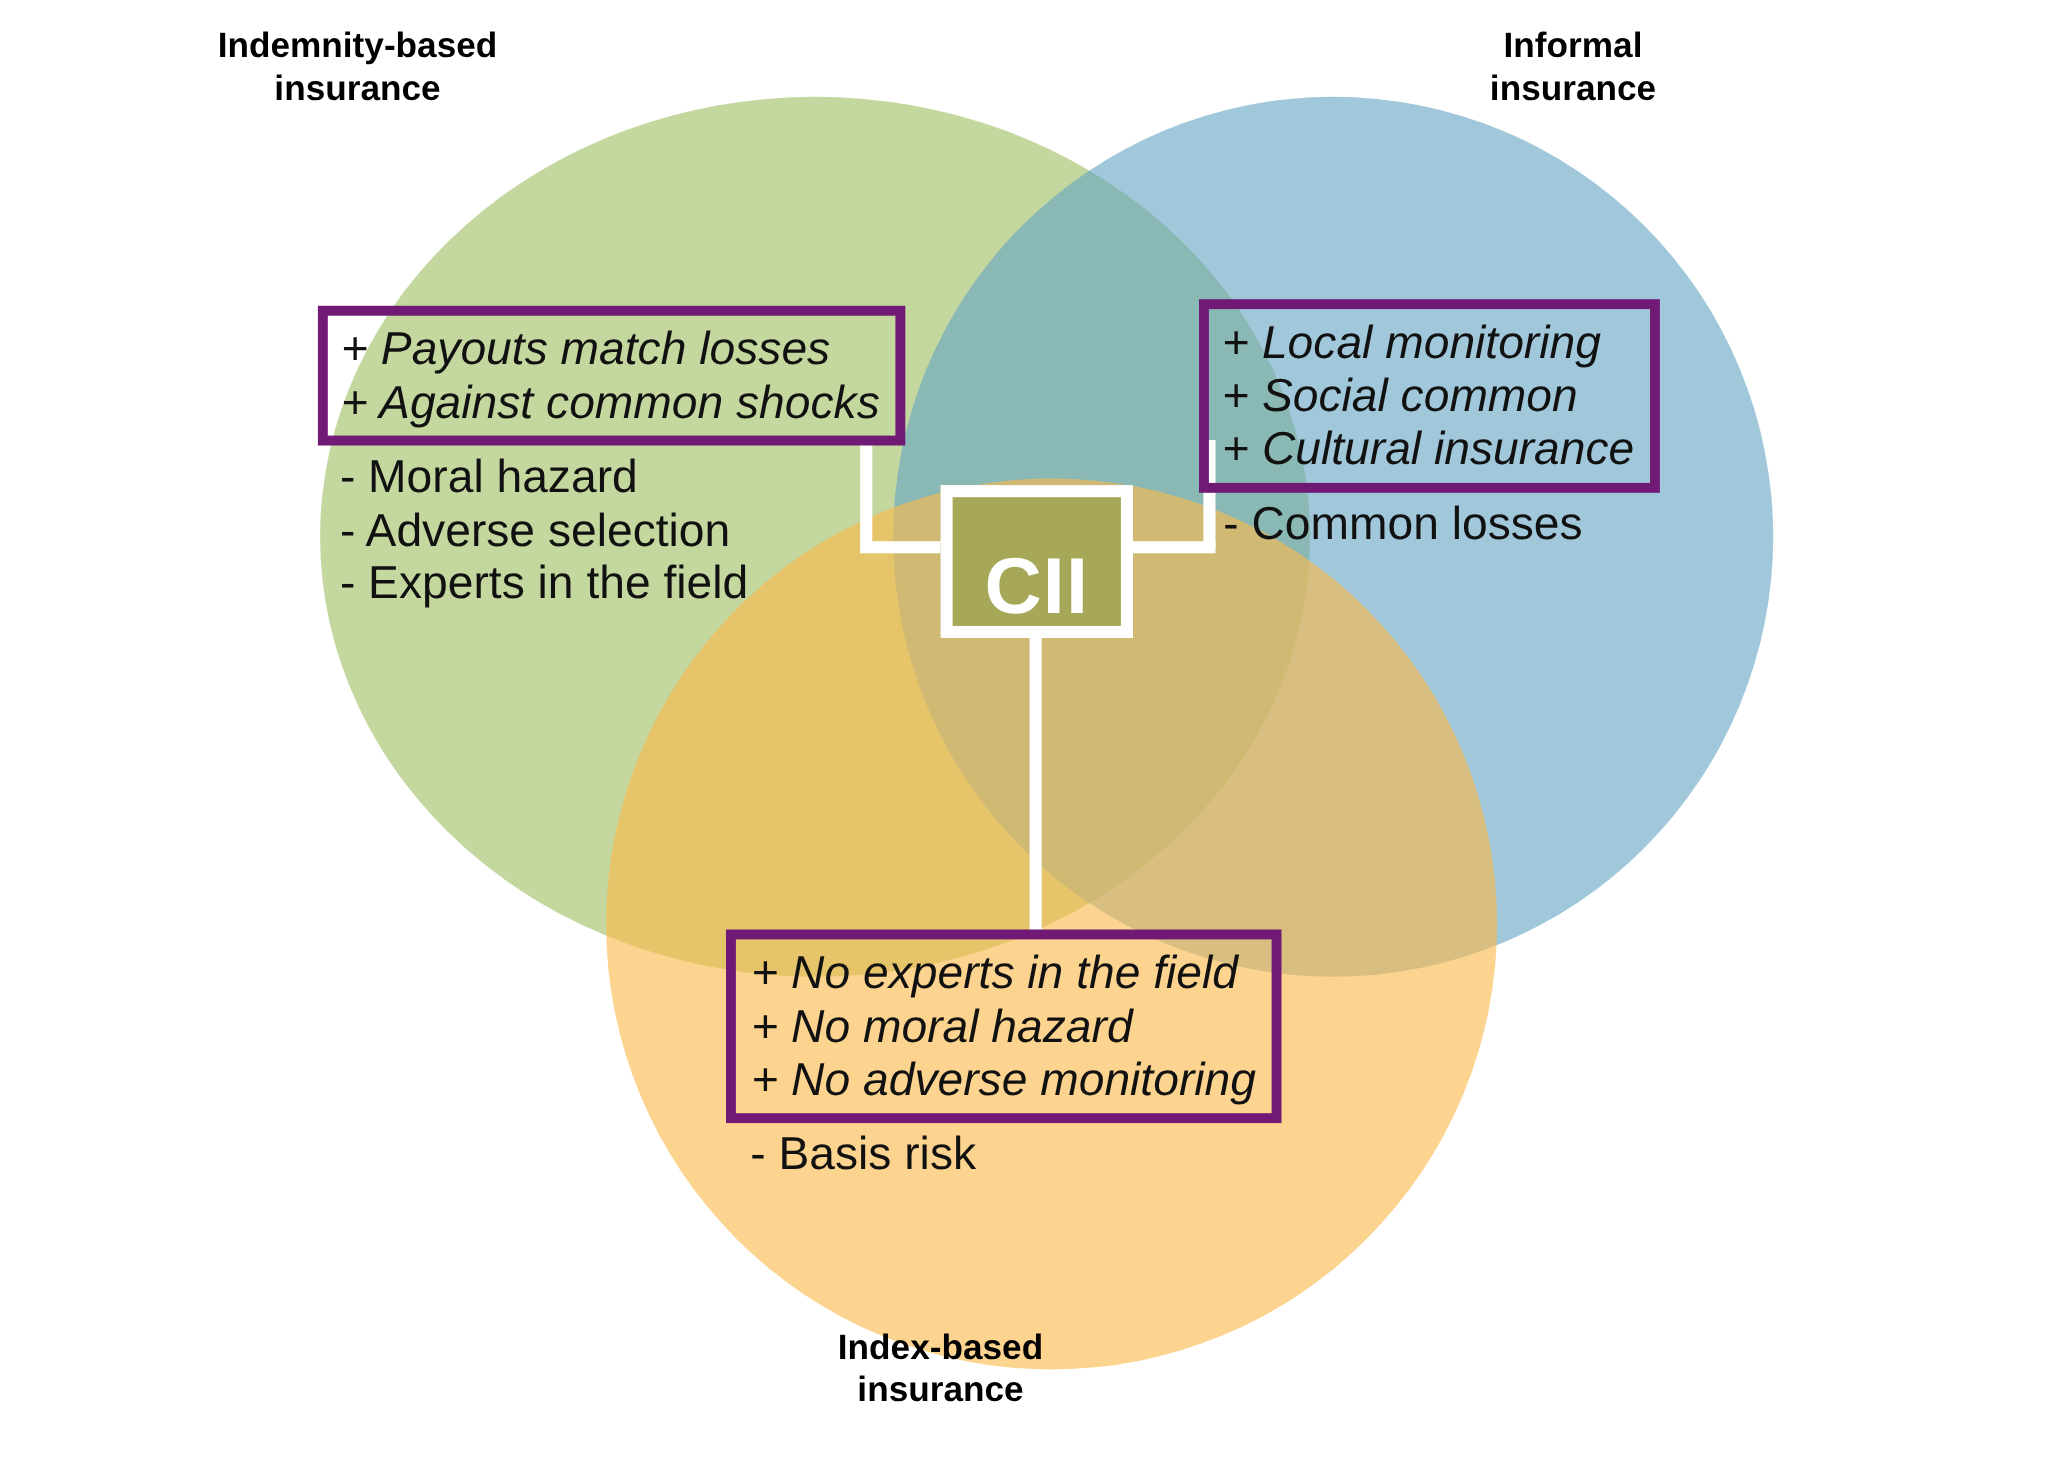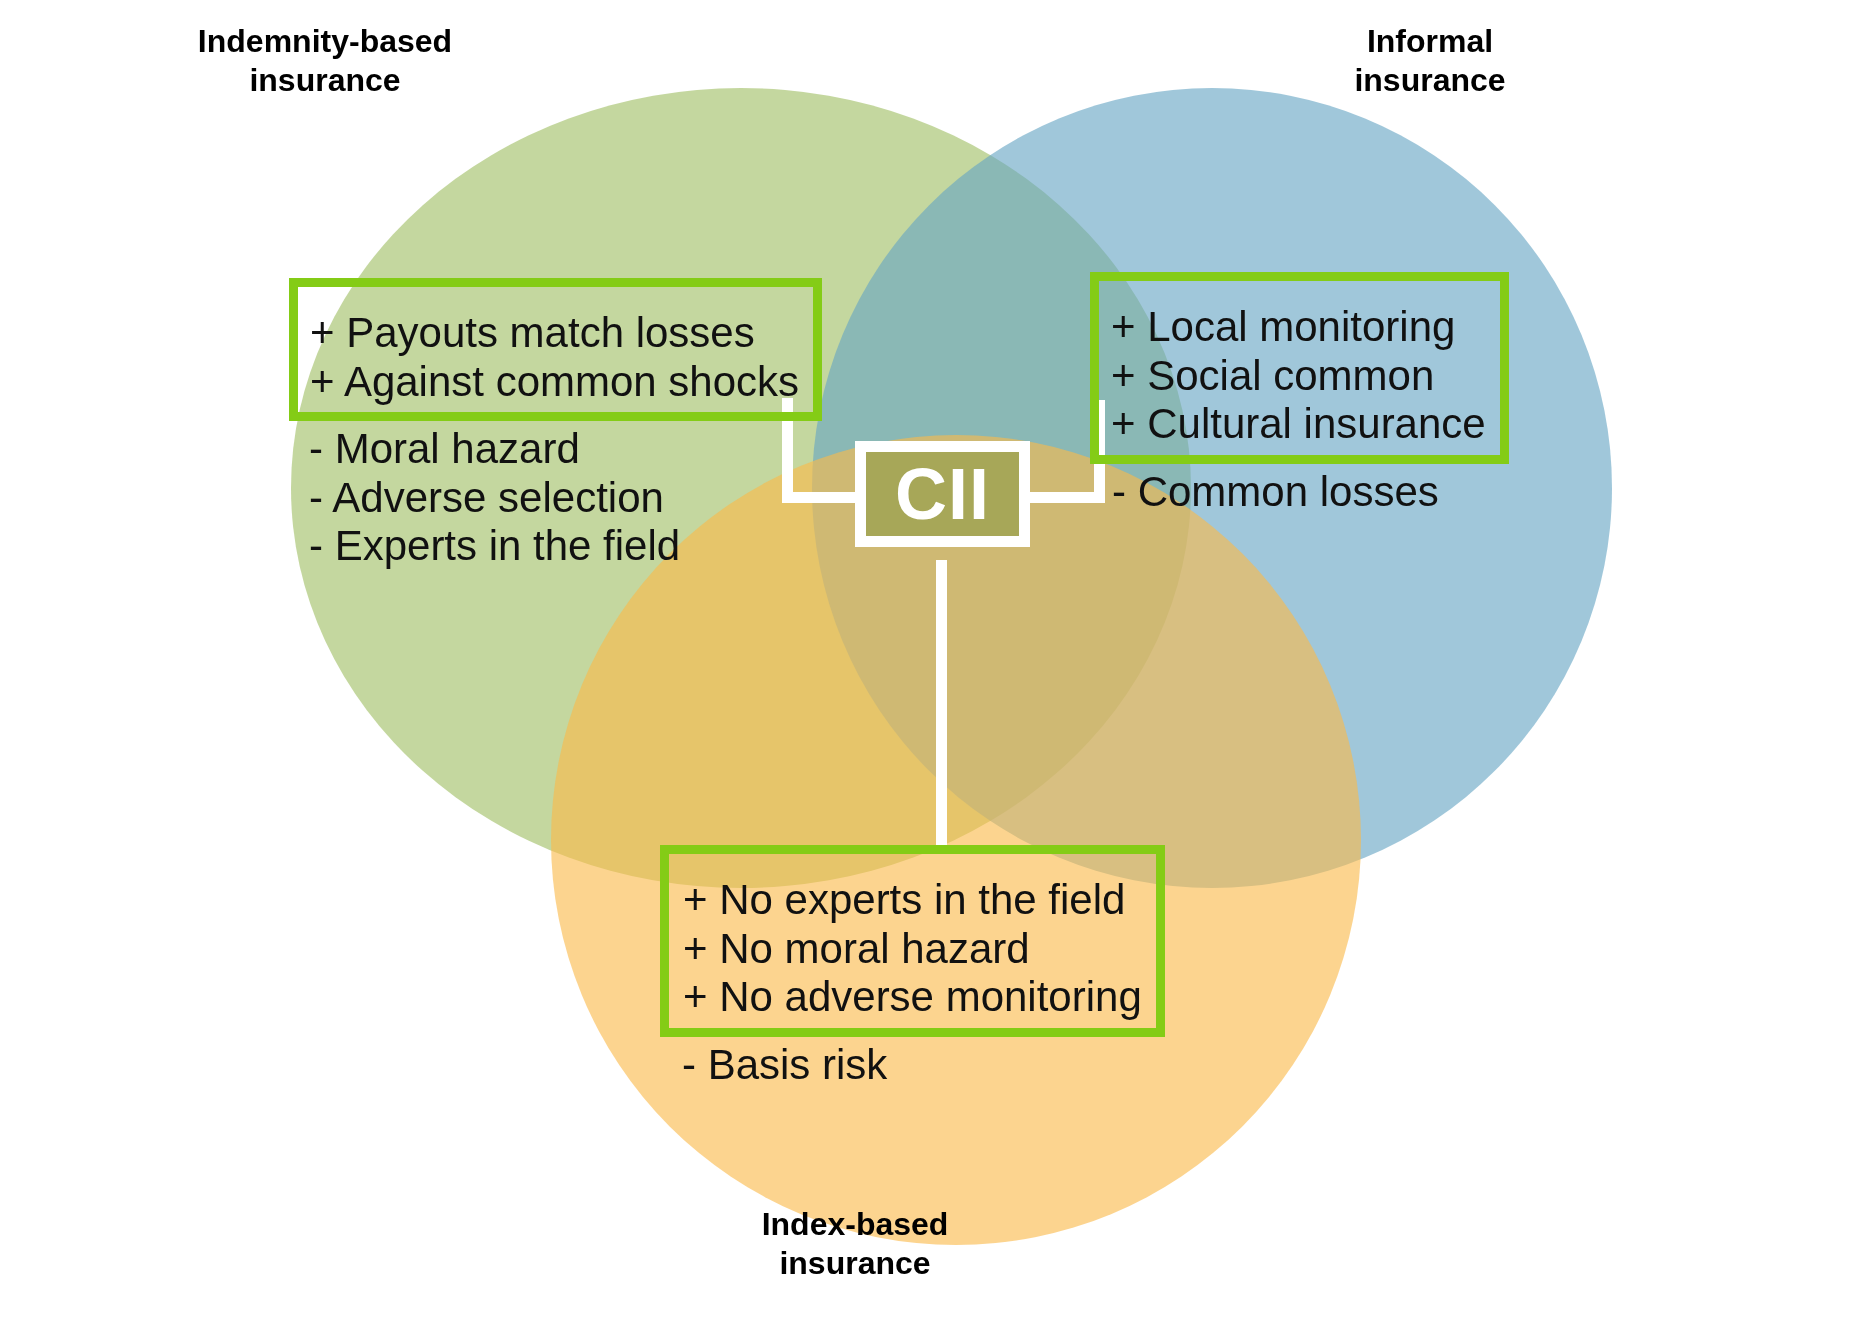--- a/index.html
+++ b/index.html
@@ -47,45 +47,46 @@
   #conn-left-h{left:782px;top:492px;width:110px;height:11px;}
   #conn-left-v{left:782px;top:398px;width:11px;height:100px;}
   
   #conn-right-h{left:1000px;top:492px;width:105px;height:11px;}
   #conn-right-v{left:1094px;top:400px;width:11px;height:98px;}
   
   #conn-bottom-v{left:936px;top:560px;width:11px;height:290px;}
 
   
   #cii-box{
-    position:absolute;left:855px;top:441px;width:175px;height:106px;
+    position:absolute;left:855px;top:441px;width:175px;height:139px;
     background:#a7a758;
     border:11px solid #ffffff;
     box-sizing:border-box;
-    display:flex;align-items:center;justify-content:center;
+    display:flex;align-items:flex-end;justify-content:center;
   }
   #cii-label{
     color:#ffffff;font-weight:bold;font-size:72px;letter-spacing:1px;
     line-height:1;
   }
 
   
   .flist{position:absolute;}
   .fline{
     font-size:42px;
     color:#111111;
     line-height:1.155;
     white-space:pre;
   }
   
   .pros{
-    border:9px solid #84cc16;
-    padding:22px 14px 6px 12px;
+    border:9px solid #701a75;
+    padding:6px 14px 6px 12px;
     box-sizing:content-box;
     display:inline-block;
+    font-style:italic;
   }
   .cons{
     padding:4px 14px 0 20px;
   }
 
   #list-indemnity{left:289px;top:278px;}
   #list-informal{left:1090px;top:272px;}
   #list-index{left:660px;top:845px;}
 
   #list-index .pros{padding-left:14px;}

